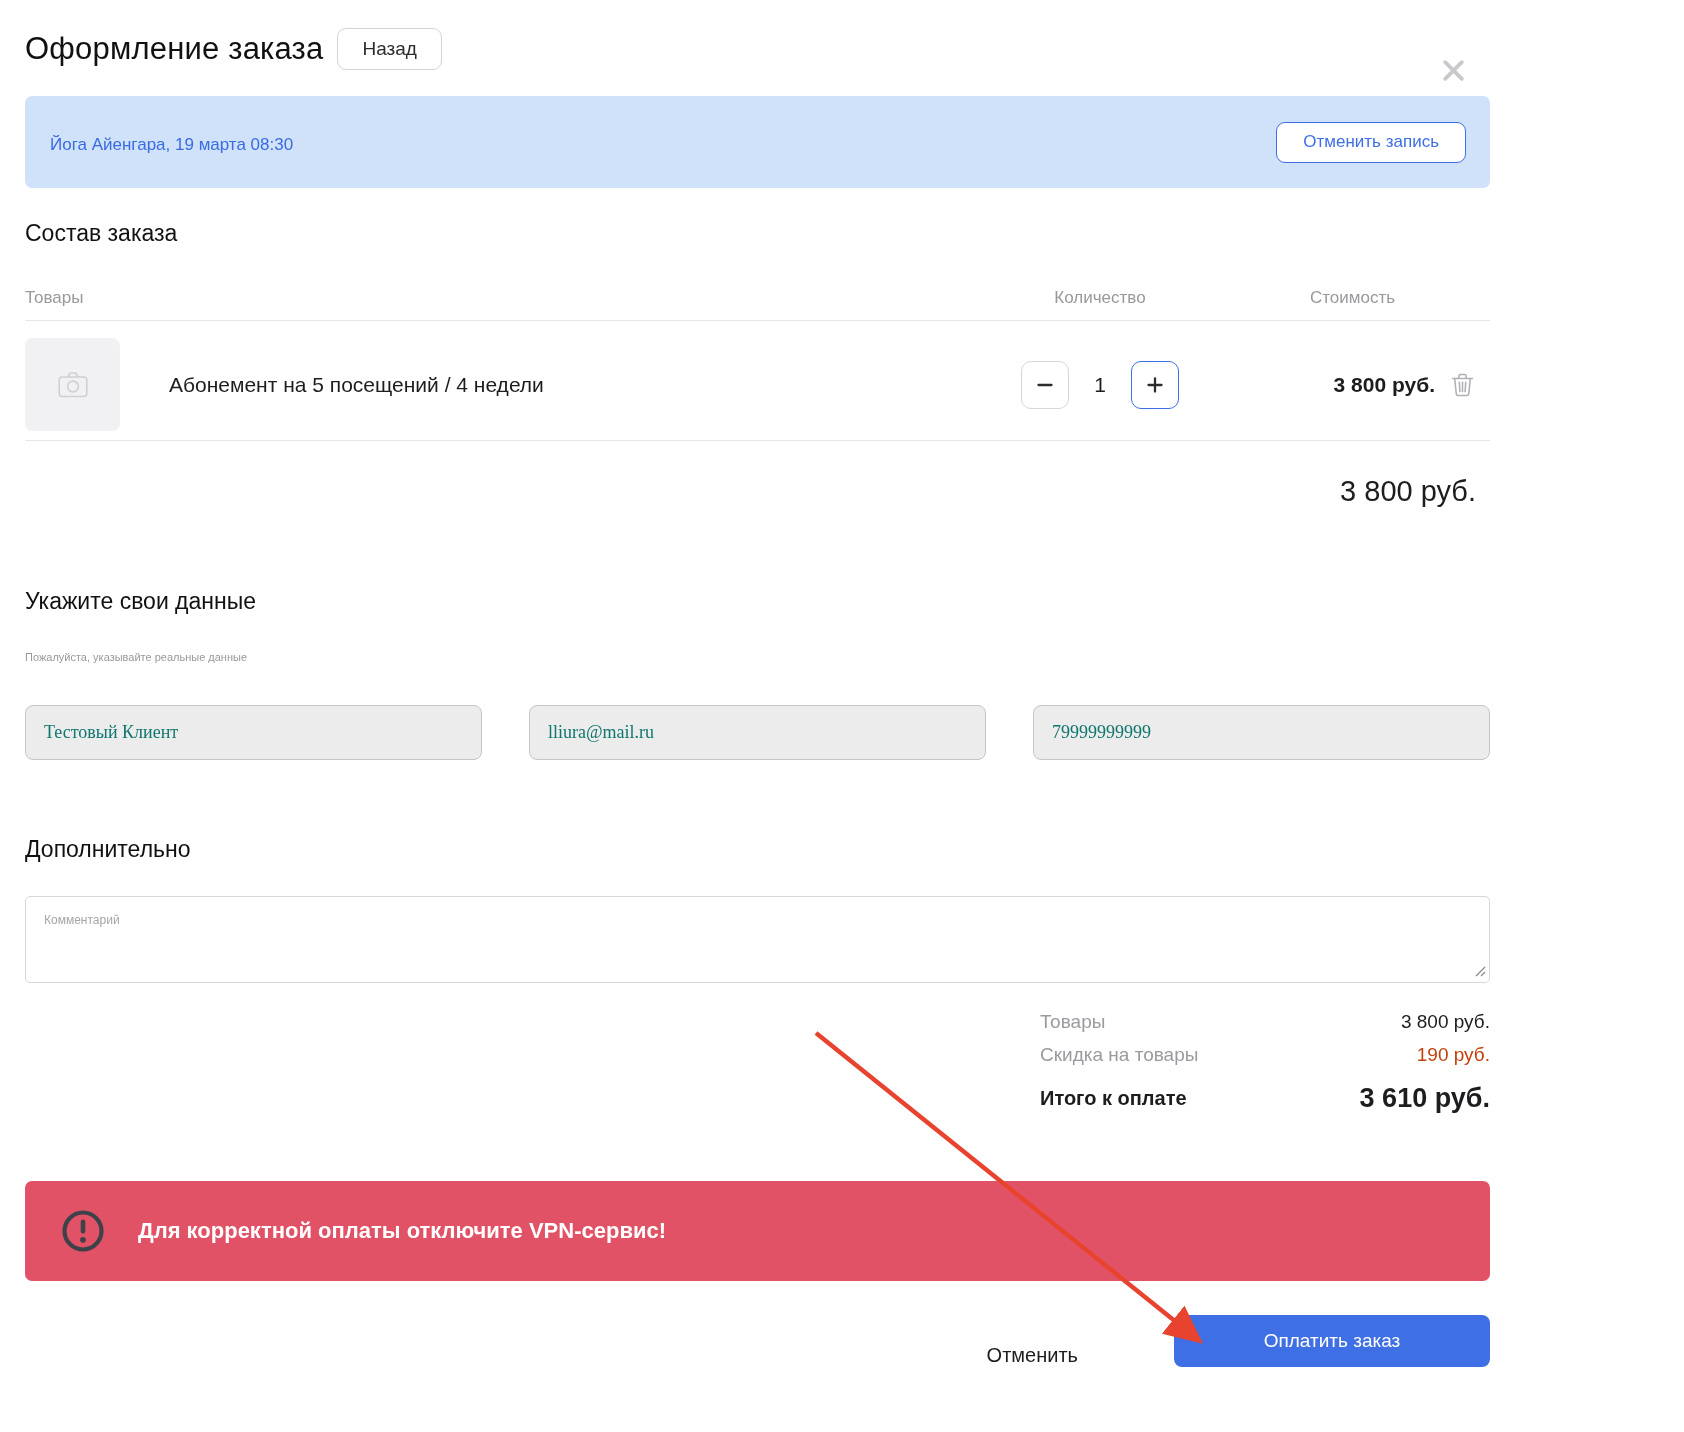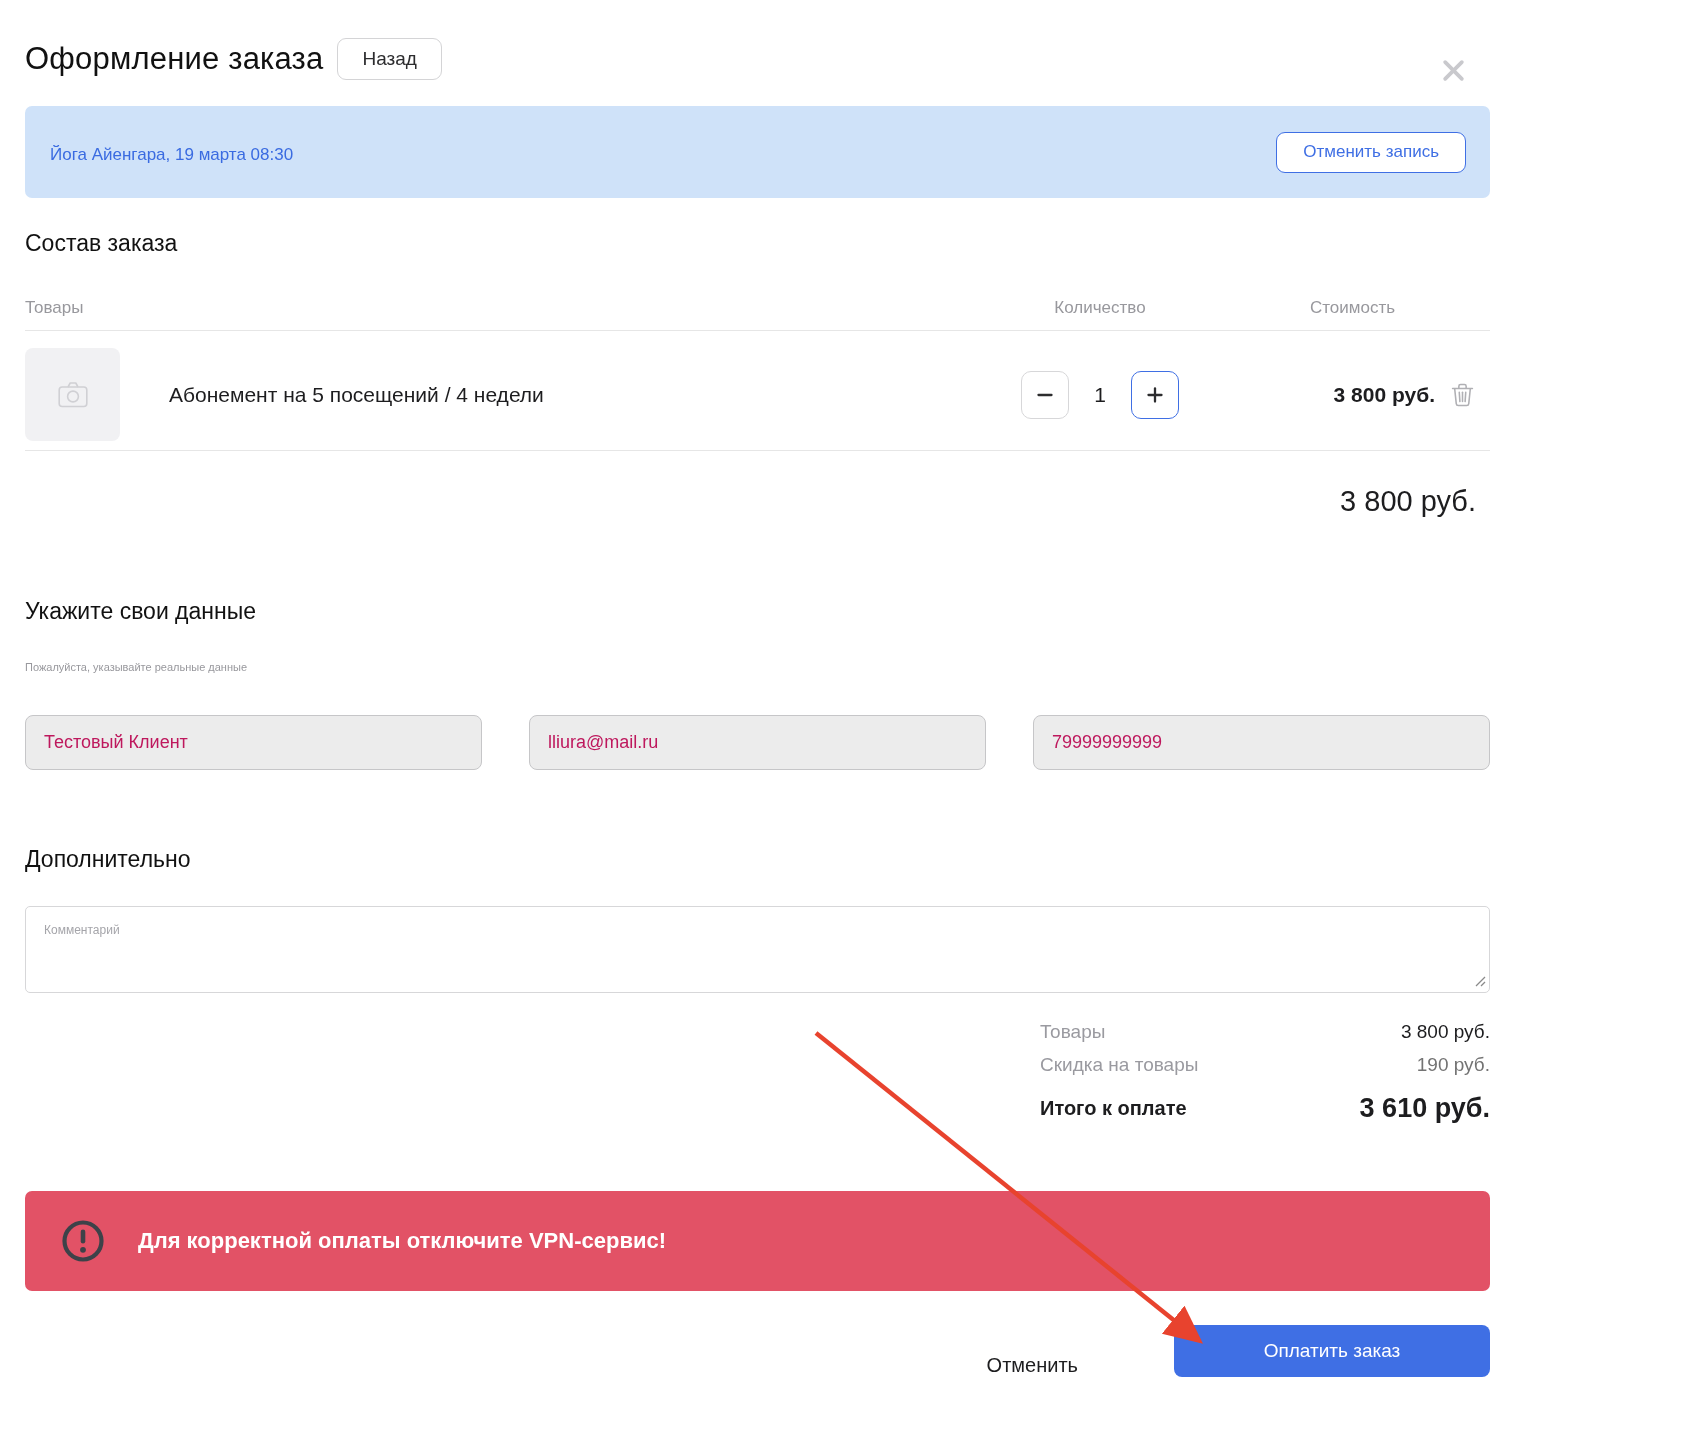--- a/index.html
+++ b/index.html
@@ -1,19 +1,19 @@
 <!DOCTYPE html>
 <html><head>
 <meta charset="utf-8">
 <style>
   * { margin:0; padding:0; box-sizing:border-box; }
   html,body { background:#fff; }
   body { font-family:"Liberation Sans", sans-serif; color:#1d1d1f; }
   .page { position:relative; width:1684px; height:1432px; background:#fff;
-          padding:36px 194px 0 25px; overflow:hidden;border-radius:22px; }
+          padding:26px 194px 0 25px; overflow:hidden;border-radius:22px; }
 
   
   .arrow-overlay { position:absolute; left:0; top:0; width:1684px; height:1432px;
                    pointer-events:none; z-index:20; }
 
   
   .hdr { display:flex; align-items:center; gap:14px; height:46px; }
   .title { font-size:31px; font-weight:400; color:#111; letter-spacing:.2px; }
   .back-btn { height:42px; padding:0 24px; background:#fff; border:1px solid #d4d4d6;
               border-radius:9px; font-size:19px; color:#2c2c2e; cursor:pointer;
@@ -56,38 +56,38 @@
   .price { font-size:21px; font-weight:700; }
   .trash-btn { background:none; border:none; cursor:pointer; line-height:0; }
 
   .subtotal { margin-top:34px; height:45px; text-align:right; padding-right:14px;
               font-size:29px; color:#1d1d1f; }
 
   
   .hint { margin-top:33px; font-size:11px; color:#98989d; height:22px; }
   .fields { margin-top:32px; display:flex; gap:47px; }
   .fields input { flex:1; height:55px; background:#ececec; border:1px solid #c6c6c8;
-                  border-radius:8px; font-size:18px; color:#be185d; padding:0 18px;
-                  font-family:Liberation Sans, sans-serif; }
+                  border-radius:8px; font-size:18px; color:#0f766e; padding:0 18px;
+                  font-family:Liberation Serif, serif; }
 
   
   .ta-wrap { position:relative; margin-top:30px; }
   .ta-wrap textarea { width:100%; height:87px; border:1px solid #d7d7d9; border-radius:5px;
                       resize:none; font-size:12px; color:#2c2c2e; padding:16px 18px;
                       font-family:inherit; display:block; }
   .ta-wrap textarea::placeholder { color:#a5a5aa; }
   .resize-handle { position:absolute; right:4px; bottom:6px; }
 
   
   .summary { margin-top:28px; width:450px; margin-left:auto; }
   .sum-row { display:flex; justify-content:space-between; align-items:baseline;
              height:33px; font-size:19px; }
   .sum-label { color:#9a9aa0; }
   .sum-val { color:#1d1d1f; }
-  .sum-val.red { color:#737373; }
+  .sum-val.red { color:#c2410c; }
   .sum-row.total { height:42px; align-items:center; }
   .sum-label.total { color:#1d1d1f; font-weight:700; font-size:20px; }
   .sum-val.total { font-weight:700; font-size:27px; }
 
   
   .vpn { margin-top:62px; height:100px; background:#e25266; border-radius:7px;
          display:flex; align-items:center; gap:33px; padding:0 36px; }
   .vpn-text { color:#fff; font-size:22px; font-weight:700; }
 
   

